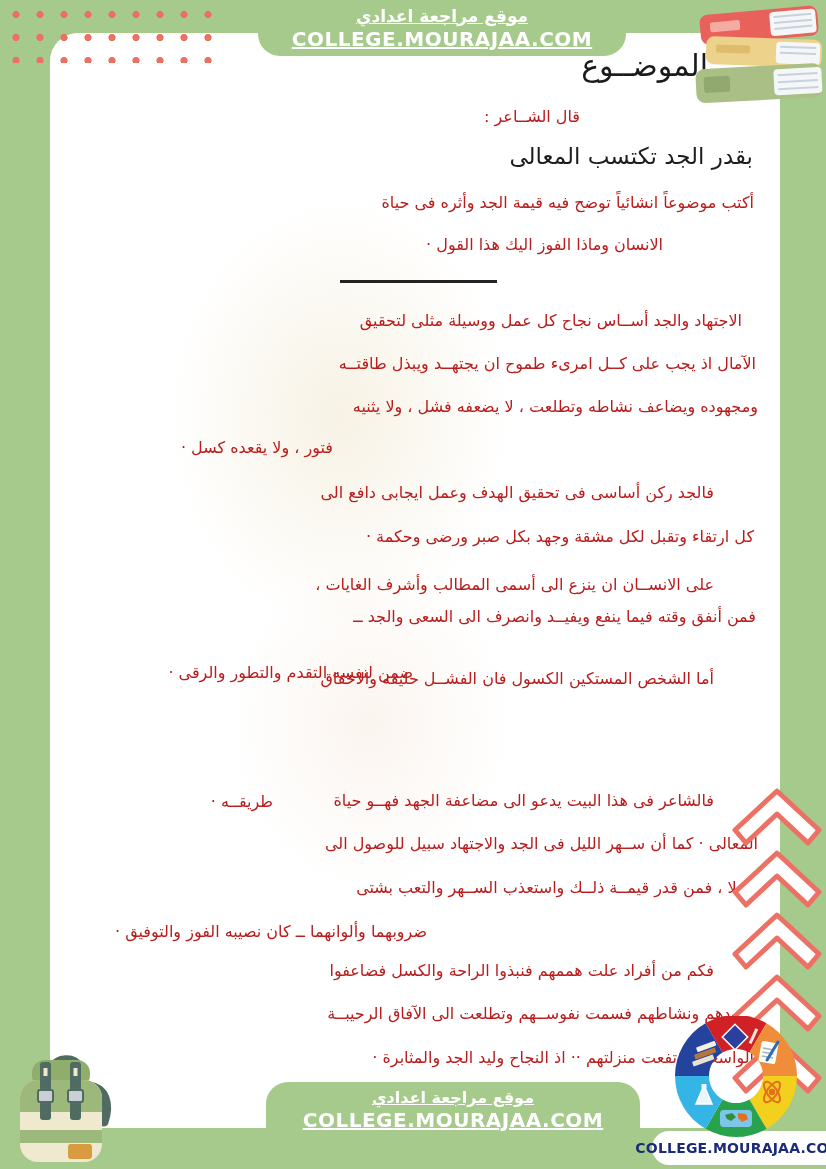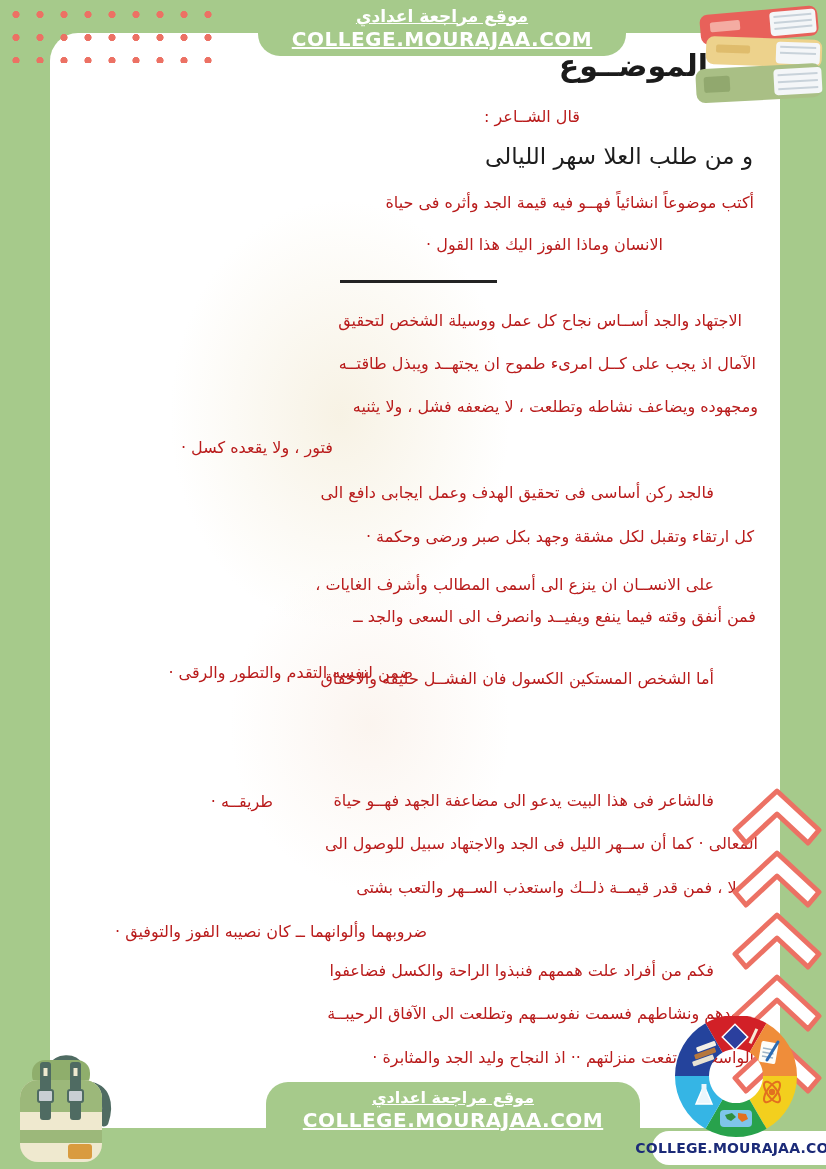--- a/index.html
+++ b/index.html
@@ -26,21 +26,21 @@
   .header-tab{
     position:absolute;left:258px;top:0;width:368px;height:56px;z-index:3;
     background:#a6ca8b;border-radius:0 0 22px 22px;
     display:flex;flex-direction:column;align-items:center;justify-content:center;
     color:#ffffff;text-align:center;
   }
   .header-tab .ar{font-size:17px;font-weight:bold;text-decoration:underline;line-height:22px;}
   .header-tab .en{font-size:20px;font-weight:bold;text-decoration:underline;letter-spacing:.5px;line-height:25px;}
   .page-title{
     position:absolute;top:48px;right:118px;z-index:2;
-    font-size:30px;font-weight:bold;color:#1b1b1b;direction:rtl;white-space:nowrap;
+    font-size:30px;font-weight:normal;color:#1b1b1b;direction:rtl;white-space:nowrap;
   }
   .books{position:absolute;left:692px;top:4px;z-index:4;}
   .ln{
     position:absolute;white-space:nowrap;direction:rtl;
     font-size:16px;line-height:34px;color:#b91c1c;z-index:3;
   }
   .verse{
     position:absolute;left:88px;right:73px;top:143px;z-index:3;
     display:flex;justify-content:space-between;direction:rtl;
     font-size:23px;color:#1d1d1d;white-space:nowrap;
@@ -103,29 +103,29 @@
     <line x1="86" y1="72" x2="126" y2="72" stroke="#c8d2da" stroke-width="2"></line>
     <line x1="86" y1="79" x2="126" y2="79" stroke="#c8d2da" stroke-width="2"></line>
     <line x1="86" y1="86" x2="126" y2="86" stroke="#c8d2da" stroke-width="2"></line>
     <rect x="12" y="70" width="26" height="16" rx="3" fill="#8ba368" opacity=".8"></rect>
   </g>
 </svg>
 
 <div class="ln" style="top:100px;right:246px">قال الشــاعر :</div>
 
 <div class="verse">
-  <span>و من طلب العلا سهر الليالى</span>
-</div>
-
-<div class="ln" style="top:186px;right:72px">أكتب موضوعاً انشائياً فهــو فيه قيمة الجد وأثره فى حياة</div>
+  <span>بقدر الجد تكتسب المعالى</span>
+</div>
+
+<div class="ln" style="top:186px;right:72px">أكتب موضوعاً انشائياً توضح فيه قيمة الجد وأثره فى حياة</div>
 <div class="ln" style="top:228px;right:163px">الانسان وماذا الفوز اليك هذا القول ·</div>
 
 <div class="sep"></div>
 
-<div class="ln" style="top:304px;right:84px">الاجتهاد والجد أســاس نجاح كل عمل ووسيلة الشخص لتحقيق</div>
+<div class="ln" style="top:304px;right:84px">الاجتهاد والجد أســاس نجاح كل عمل ووسيلة مثلى لتحقيق</div>
 <div class="ln" style="top:347px;right:70px">الآمال اذ يجب على كــل امرىء طموح ان يجتهــد ويبذل طاقتــه</div>
 <div class="ln" style="top:390px;right:68px">ومجهوده ويضاعف نشاطه وتطلعت ، لا يضعفه فشل ، ولا يثنيه</div>
 <div class="ln" style="top:431px;right:493px">فتور ، ولا يقعده كسل ·</div>
 
 <div class="ln" style="top:476px;right:112px">فالجد ركن أساسى فى تحقيق الهدف وعمل ايجابى دافع الى</div>
 <div class="ln" style="top:520px;right:72px">كل ارتقاء وتقبل لكل مشقة وجهد بكل صبر ورضى وحكمة ·</div>
 
 <div class="ln" style="top:568px;right:112px">على الانســان ان ينزع الى أسمى المطالب وأشرف الغايات ،</div>
 <div class="ln" style="top:600px;right:70px">فمن أنفق وقته فيما ينفع ويفيــد وانصرف الى السعى والجد ــ</div>
 <div class="ln" style="top:656px;right:413px">ضمن لنفسه التقدم والتطور والرقى ·</div>

